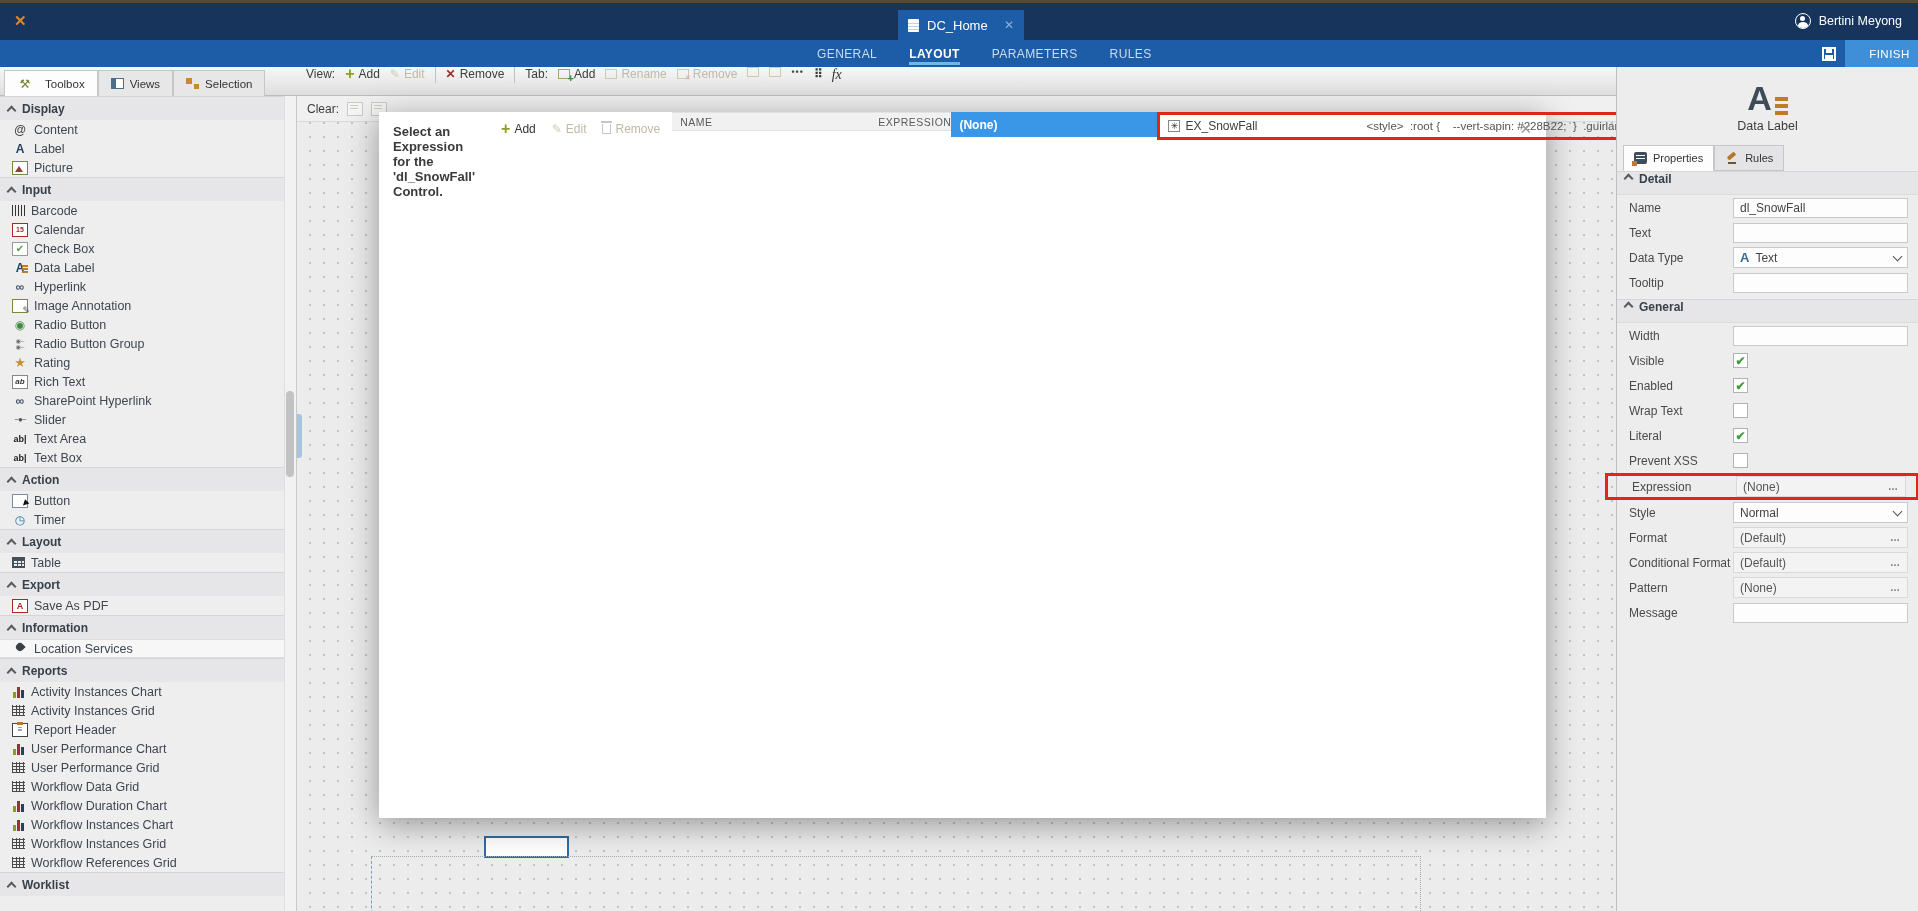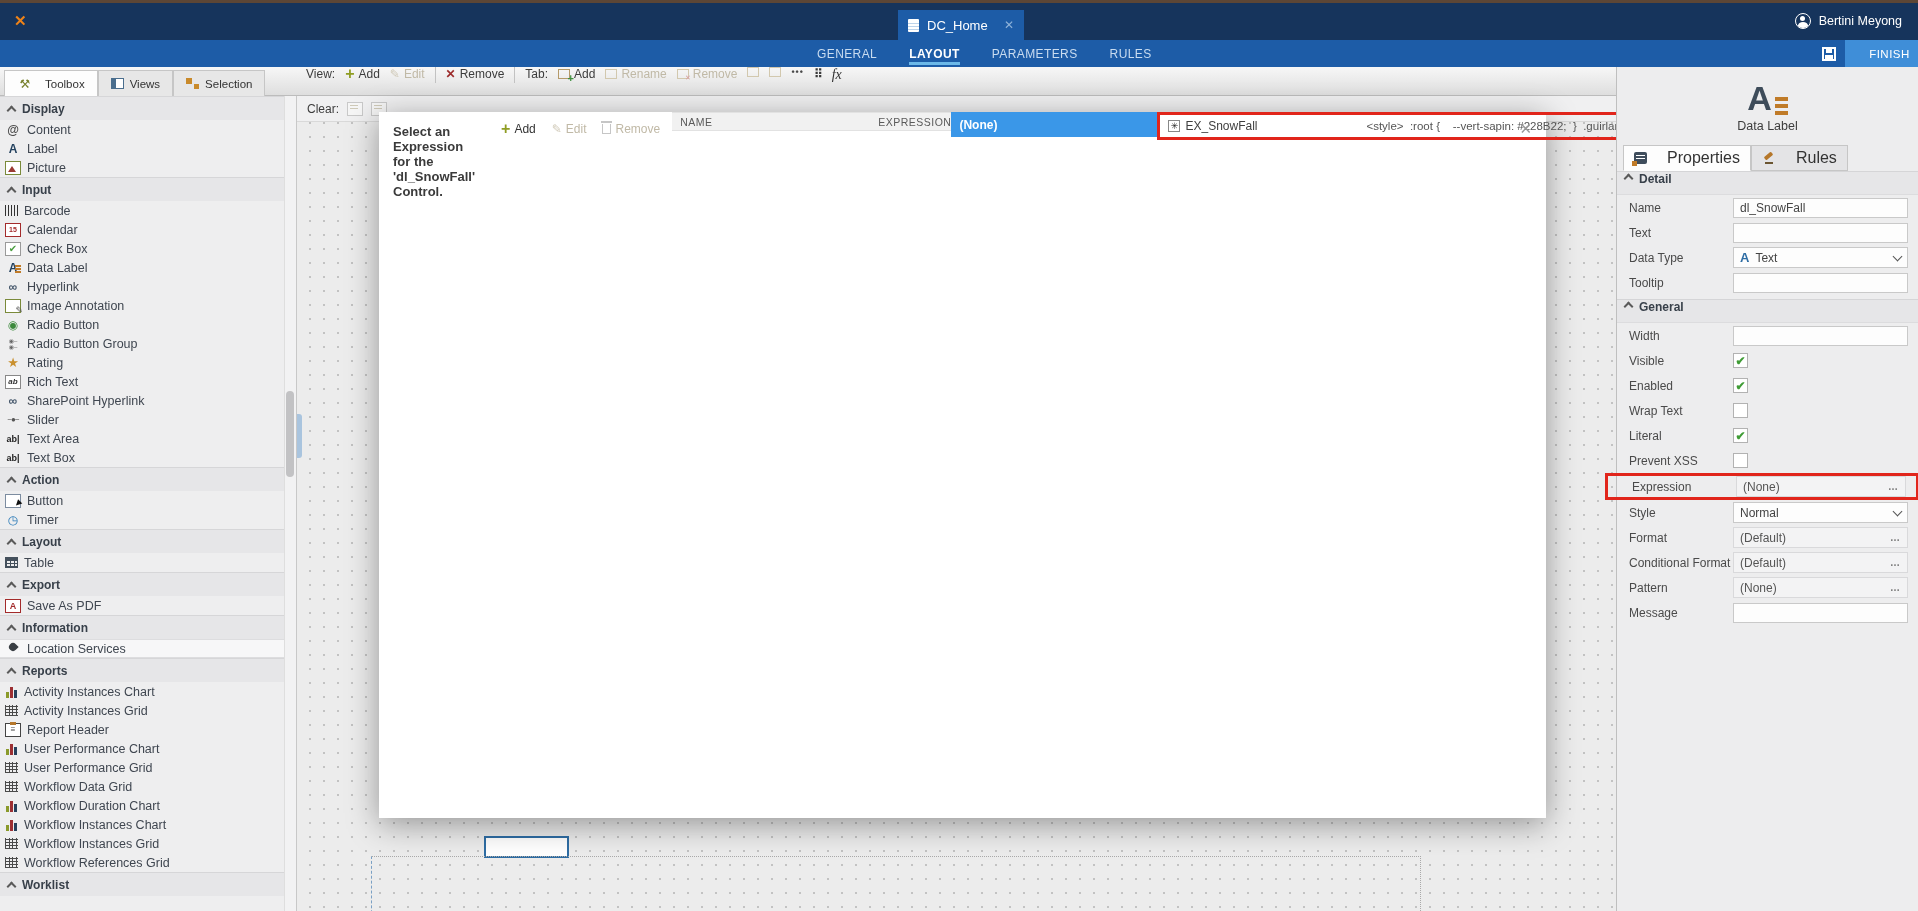--- a/index.html
+++ b/index.html
@@ -47,21 +47,21 @@
   .kebab{font-size:12px;color:#3a3a3a;font-weight:bold;letter-spacing:-1px}
   .fx{font-family:"Liberation Serif",serif;font-style:italic;font-size:14px;color:#333}
   
   .i-toolbox{font-size:12px;color:#77802c}
   .i-views{width:13px;height:11px;border:1px solid #4a6e8e;background:linear-gradient(90deg,#4a6e8e 4px,#fff 4px)}
   .i-selection{width:13px;height:11px;position:relative;background:linear-gradient(#c98a2b,#c98a2b) 0 0/6px 6px no-repeat,linear-gradient(#c98a2b,#c98a2b) 8px 6px/5px 5px no-repeat}
   
   #sidebar{position:absolute;left:0;top:96px;width:284px;height:815px;background:#eeeeef;overflow:hidden}
   .shead{height:24px;display:flex;align-items:center;background:#e6e6e8;border-top:1px solid #d6d6d8;padding-left:8px;font-size:12px;font-weight:bold;color:#38404a;gap:7px}
   .cup{width:7px;height:7px;border-left:2px solid #5a5a5a;border-top:2px solid #5a5a5a;transform:rotate(45deg);margin-top:3px}
-  .sitem{height:19px;display:flex;align-items:center;padding-left:5px;font-size:12.5px;color:#3f4650}
+  .sitem{height:19px;display:flex;align-items:center;padding-left:12px;font-size:12.5px;color:#3f4650}
   .sitem.hl{background:#f7f7f8;border-top:1px solid #dddddf;border-bottom:1px solid #dddddf}
   .sicon{display:inline-flex;width:16px;height:14px;margin-right:6px;position:relative;font-style:normal;align-items:center;justify-content:center;font-size:12px;flex:none}
   .content-icon::before{content:"@";font-weight:bold;color:#4c4c4c;font-size:12px}
   .label-icon::before{content:"A";font-weight:bold;color:#24425f;font-size:12px}
   .picture-icon{border:1px solid #7a8a3a;background:#fff}
   .picture-icon::after{content:"";position:absolute;left:2px;bottom:2px;border-left:4px solid transparent;border-right:4px solid transparent;border-bottom:6px solid #9a3a34}
   .barcode-icon{background:repeating-linear-gradient(90deg,#333 0 1px,transparent 1px 3px);width:13px;height:11px}
   .calendar-icon{border:1px solid #a32b2b;background:#fff}
   .calendar-icon::before{content:"15";color:#a32b2b;font-size:7px;font-weight:bold}
   .checkbox-icon{border:1px solid #9a9a9a;background:#fff}
@@ -125,21 +125,21 @@
   .okwrap{border:3px solid #e1251b;padding:2px}
   .mbtn{min-width:76px;height:26px;background:#fdfdfd;border:1px solid #c6c6c6;font-size:11.5px;color:#444;display:flex;align-items:center;justify-content:center;letter-spacing:.3px}
   .mbtn.focus{border:1px solid #2e6da4;box-shadow:inset 0 0 0 1px #2e6da4}
   
   #rpanel{position:absolute;left:1616px;top:67px;width:302px;height:844px;background:#ededee;border-left:1px solid #bfbfbf;padding-top:8px}
   #dlbig{display:flex;justify-content:center;align-items:flex-end;height:40px}
   #dlbig .A{font-size:34px;font-weight:bold;color:#3e4c5a;line-height:34px}
   #dlbig .bars{width:13px;height:18px;background:repeating-linear-gradient(180deg,#c07b28 0 4px,transparent 4px 7px);margin-left:3px}
   #dlname{text-align:center;font-size:12.5px;color:#3c3c3c;height:20px;margin-top:4px}
   #rtabs{display:flex;margin:6px 0 0 6px;height:26px}
-  .rtab{display:flex;align-items:center;gap:20px;padding:0 10px;font-size:16px;color:#333;border:1px solid #c6c6c6;background:#e4e4e6}
+  .rtab{display:flex;align-items:center;gap:6px;padding:0 10px;font-size:11px;color:#333;border:1px solid #c6c6c6;background:#e4e4e6}
   .rtab.active{background:#fdfdfd;border-bottom-color:#fdfdfd}
   .props-icon{width:13px;height:12px;background:#3f4d5c;position:relative;border-radius:2px}
   .props-icon::before{content:"";position:absolute;left:2px;top:3px;right:2px;height:6px;background:repeating-linear-gradient(180deg,#fff 0 1px,transparent 1px 3px)}
   .props-icon::after{content:"";position:absolute;left:-2px;bottom:-2px;width:5px;height:5px;background:#c07b28}
   .gavel-icon{position:relative;width:14px;height:12px}
   .gavel-icon::before{content:"";position:absolute;left:2px;top:2px;width:9px;height:4px;background:#b5772a;transform:rotate(-40deg);border-radius:1px}
   .gavel-icon::after{content:"";position:absolute;left:3px;bottom:0;width:8px;height:2px;background:#6b5531}
   .rsec{height:24px;display:flex;align-items:flex-start;gap:7px;background:#e6e6e8;border-top:1px solid #d5d5d7;border-bottom:1px solid #dcdcde;padding-left:8px;font-size:12px;font-weight:bold;color:#38404a}
   .prow{display:flex;align-items:center;height:25px;padding:0 10px 0 12px;font-size:12px;color:#4a4a4a}
   .plabel{width:104px;flex:none}

